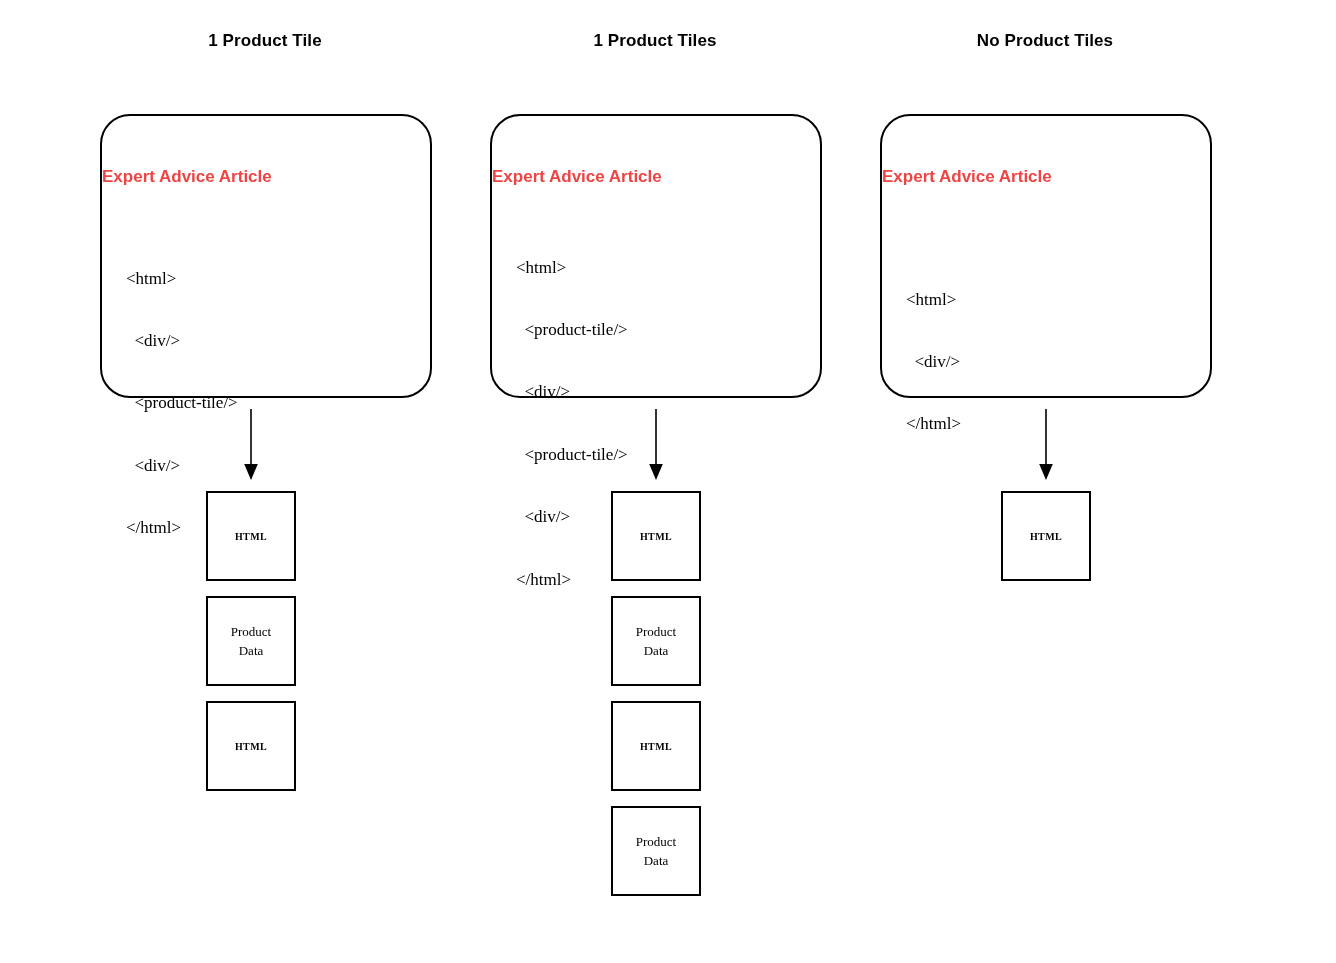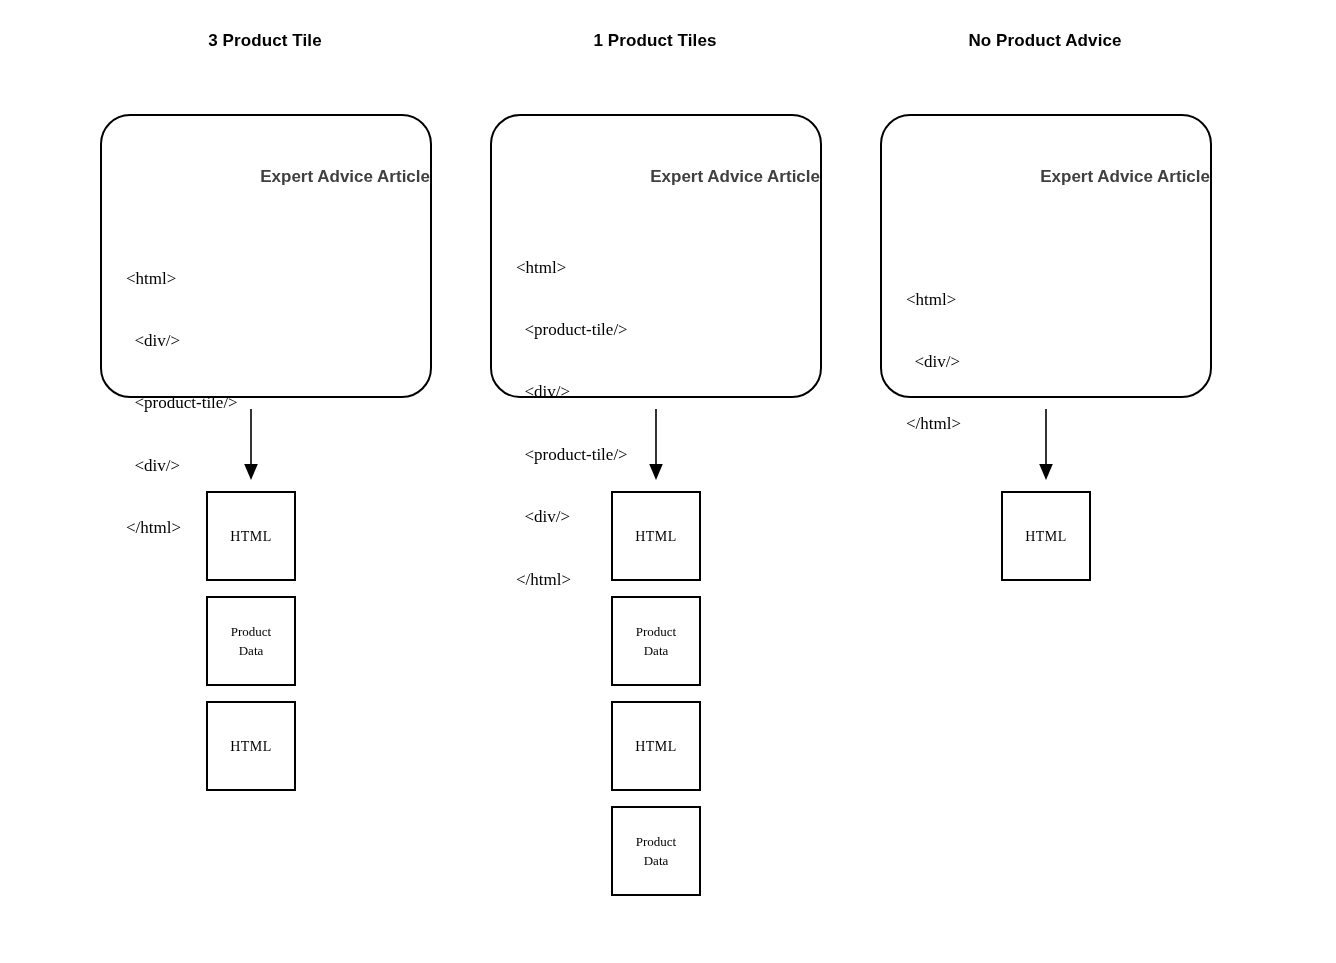--- a/index.html
+++ b/index.html
@@ -51,25 +51,25 @@
   }
   .card.c0 { left: 100px; }
   .card.c1 { left: 490px; }
   .card.c2 { left: 880px; }
 
   .card-title {
     position: absolute;
     top: 51px;
     left: 0;
     right: 0;
-    text-align: right;
+    text-align: left;
     font-family: "Liberation Sans", sans-serif;
     font-weight: bold;
     font-size: 17px;
-    color: #404040;
+    color: #ef4444;
     white-space: nowrap;
   }
 
   .code-block {
     position: absolute;
     left: 24px;
     font-family: "Liberation Serif", serif;
     font-size: 17px;
     line-height: 20.8px;
     color: #000;
@@ -107,42 +107,42 @@
     text-align: center;
   }
   .out-box .box-label {
     font-family: "Liberation Serif", serif;
     font-size: 13px;
     line-height: 19px;
     color: #000;
     white-space: pre-line;
   }
   .out-box.type-html .box-label {
-    font-weight: normal;
-    font-size: 14px;
+    font-weight: bold;
+    font-size: 10px;
     letter-spacing: 0.4px;
   }
 
   .col0 { left: 206px; }
   .col1 { left: 611px; }
   .col2 { left: 1001px; }
 
   .row0 { top: 491px; }
   .row1 { top: 596px; }
   .row2 { top: 701px; }
   .row3 { top: 806px; }
 </style>
 </head>
 <body>
 
 <div class="canvas">
 
-  <div class="col-heading c0">3 Product Tile</div>
+  <div class="col-heading c0">1 Product Tile</div>
   <div class="col-heading c1">1 Product Tiles</div>
-  <div class="col-heading c2">No Product Advice</div>
+  <div class="col-heading c2">No Product Tiles</div>
 
   <div class="card c0">
     <div class="card-title">Expert Advice Article</div>
     <div class="code-block">
       <span class="code-line">&lt;html&gt;</span>
       <span class="code-line">  &lt;div/&gt;</span>
       <span class="code-line">  &lt;product-tile/&gt;</span>
       <span class="code-line">  &lt;div/&gt;</span>
       <span class="code-line">&lt;/html&gt;</span>
     </div>

